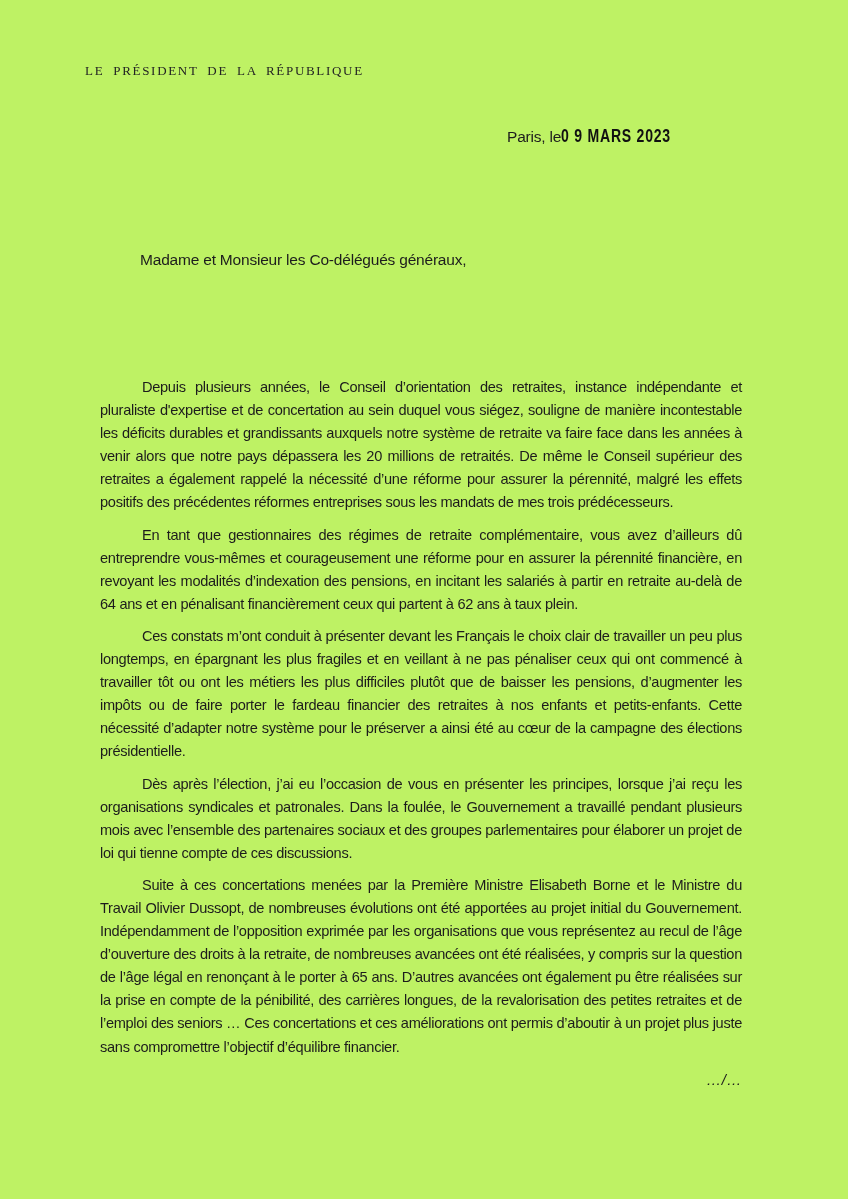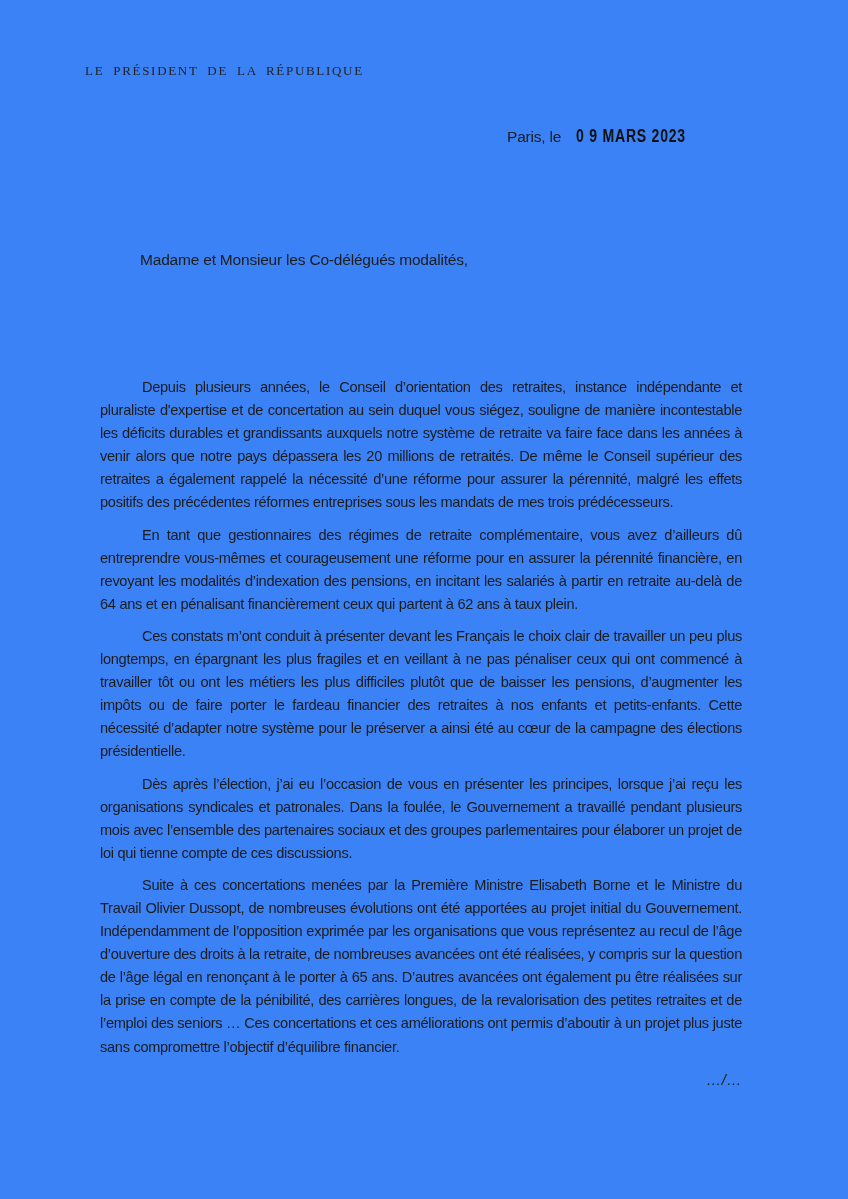--- a/index.html
+++ b/index.html
@@ -6,21 +6,21 @@
   html, body {
     margin: 0;
     padding: 0;
     background: #e9e9e9;
   }
   .page {
     position: relative;
     width: 848px;
     height: 1199px;
     margin: 0 auto;
-    background: #3b82f6;
+    background: #bef264;
     overflow: hidden;
     font-family: "Liberation Sans", sans-serif;
     color: #1d1d1d;
   }
   .letterhead {
     position: absolute;
     left: 85px;
     top: 63px;
     font-family: "Liberation Serif", serif;
     font-size: 13px;
@@ -29,21 +29,20 @@
     word-spacing: 4px;
     color: #232323;
     white-space: nowrap;
   }
   .dateline {
     position: absolute;
     left: 507px;
     top: 125px;
     display: flex;
     align-items: baseline;
-    gap: 15px;
     font-size: 15.5px;
   }
   .date-place {
     letter-spacing: -0.2px;
   }
   .date-stamp {
     display: inline-block;
     font-family: "Liberation Sans", sans-serif;
     font-weight: 700;
     font-size: 18.5px;
@@ -91,21 +90,21 @@
 <div class="page">
 
   <div class="letterhead">LE PRÉSIDENT DE LA RÉPUBLIQUE</div>
 
   <div class="dateline">
     <span class="date-place">Paris, le</span>
     <span class="date-stamp">0 9 MARS 2023</span>
   </div>
 
   <div class="salutations">
-    <div>Madame et Monsieur les Co-délégués modalités,</div>
+    <div>Madame et Monsieur les Co-délégués généraux,</div>
   </div>
 
   <div class="letter-body">
     <p>Depuis plusieurs années, le Conseil d’orientation des retraites, instance indépendante et pluraliste d'expertise et de concertation au sein duquel vous siégez, souligne de manière incontestable les déficits durables et grandissants auxquels notre système de retraite va faire face dans les années à venir alors que notre pays dépassera les 20 millions de retraités. De même le Conseil supérieur des retraites a également rappelé la nécessité d’une réforme pour assurer la pérennité, malgré les effets positifs des précédentes réformes entreprises sous les mandats de mes trois prédécesseurs.</p>
     <p>En tant que gestionnaires des régimes de retraite complémentaire, vous avez d’ailleurs dû entreprendre vous-mêmes et courageusement une réforme pour en assurer la pérennité financière, en revoyant les modalités d’indexation des pensions, en incitant les salariés à partir en retraite au-delà de 64 ans et en pénalisant financièrement ceux qui partent à 62 ans à taux plein.</p>
     <p>Ces constats m’ont conduit à présenter devant les Français le choix clair de travailler un peu plus longtemps, en épargnant les plus fragiles et en veillant à ne pas pénaliser ceux qui ont commencé à travailler tôt ou ont les métiers les plus difficiles plutôt que de baisser les pensions, d’augmenter les impôts ou de faire porter le fardeau financier des retraites à nos enfants et petits-enfants. Cette nécessité d’adapter notre système pour le préserver a ainsi été au cœur de la campagne des élections présidentielle.</p>
     <p>Dès après l’élection, j’ai eu l’occasion de vous en présenter les principes, lorsque j’ai reçu les organisations syndicales et patronales. Dans la foulée, le Gouvernement a travaillé pendant plusieurs mois avec l’ensemble des partenaires sociaux et des groupes parlementaires pour élaborer un projet de loi qui tienne compte de ces discussions.</p>
     <p>Suite à ces concertations menées par la Première Ministre Elisabeth Borne et le Ministre du Travail Olivier Dussopt, de nombreuses évolutions ont été apportées au projet initial du Gouvernement. Indépendamment de l’opposition exprimée par les organisations que vous représentez au recul de l’âge d’ouverture des droits à la retraite, de nombreuses avancées ont été réalisées, y compris sur la question de l’âge légal en renonçant à le porter à 65 ans. D’autres avancées ont également pu être réalisées sur la prise en compte de la pénibilité, des carrières longues, de la revalorisation des petites retraites et de l’emploi des seniors … Ces concertations et ces améliorations ont permis d’aboutir à un projet plus juste sans compromettre l’objectif d’équilibre financier.</p>
     <p class="page-marker">…/…</p>
   </div>

